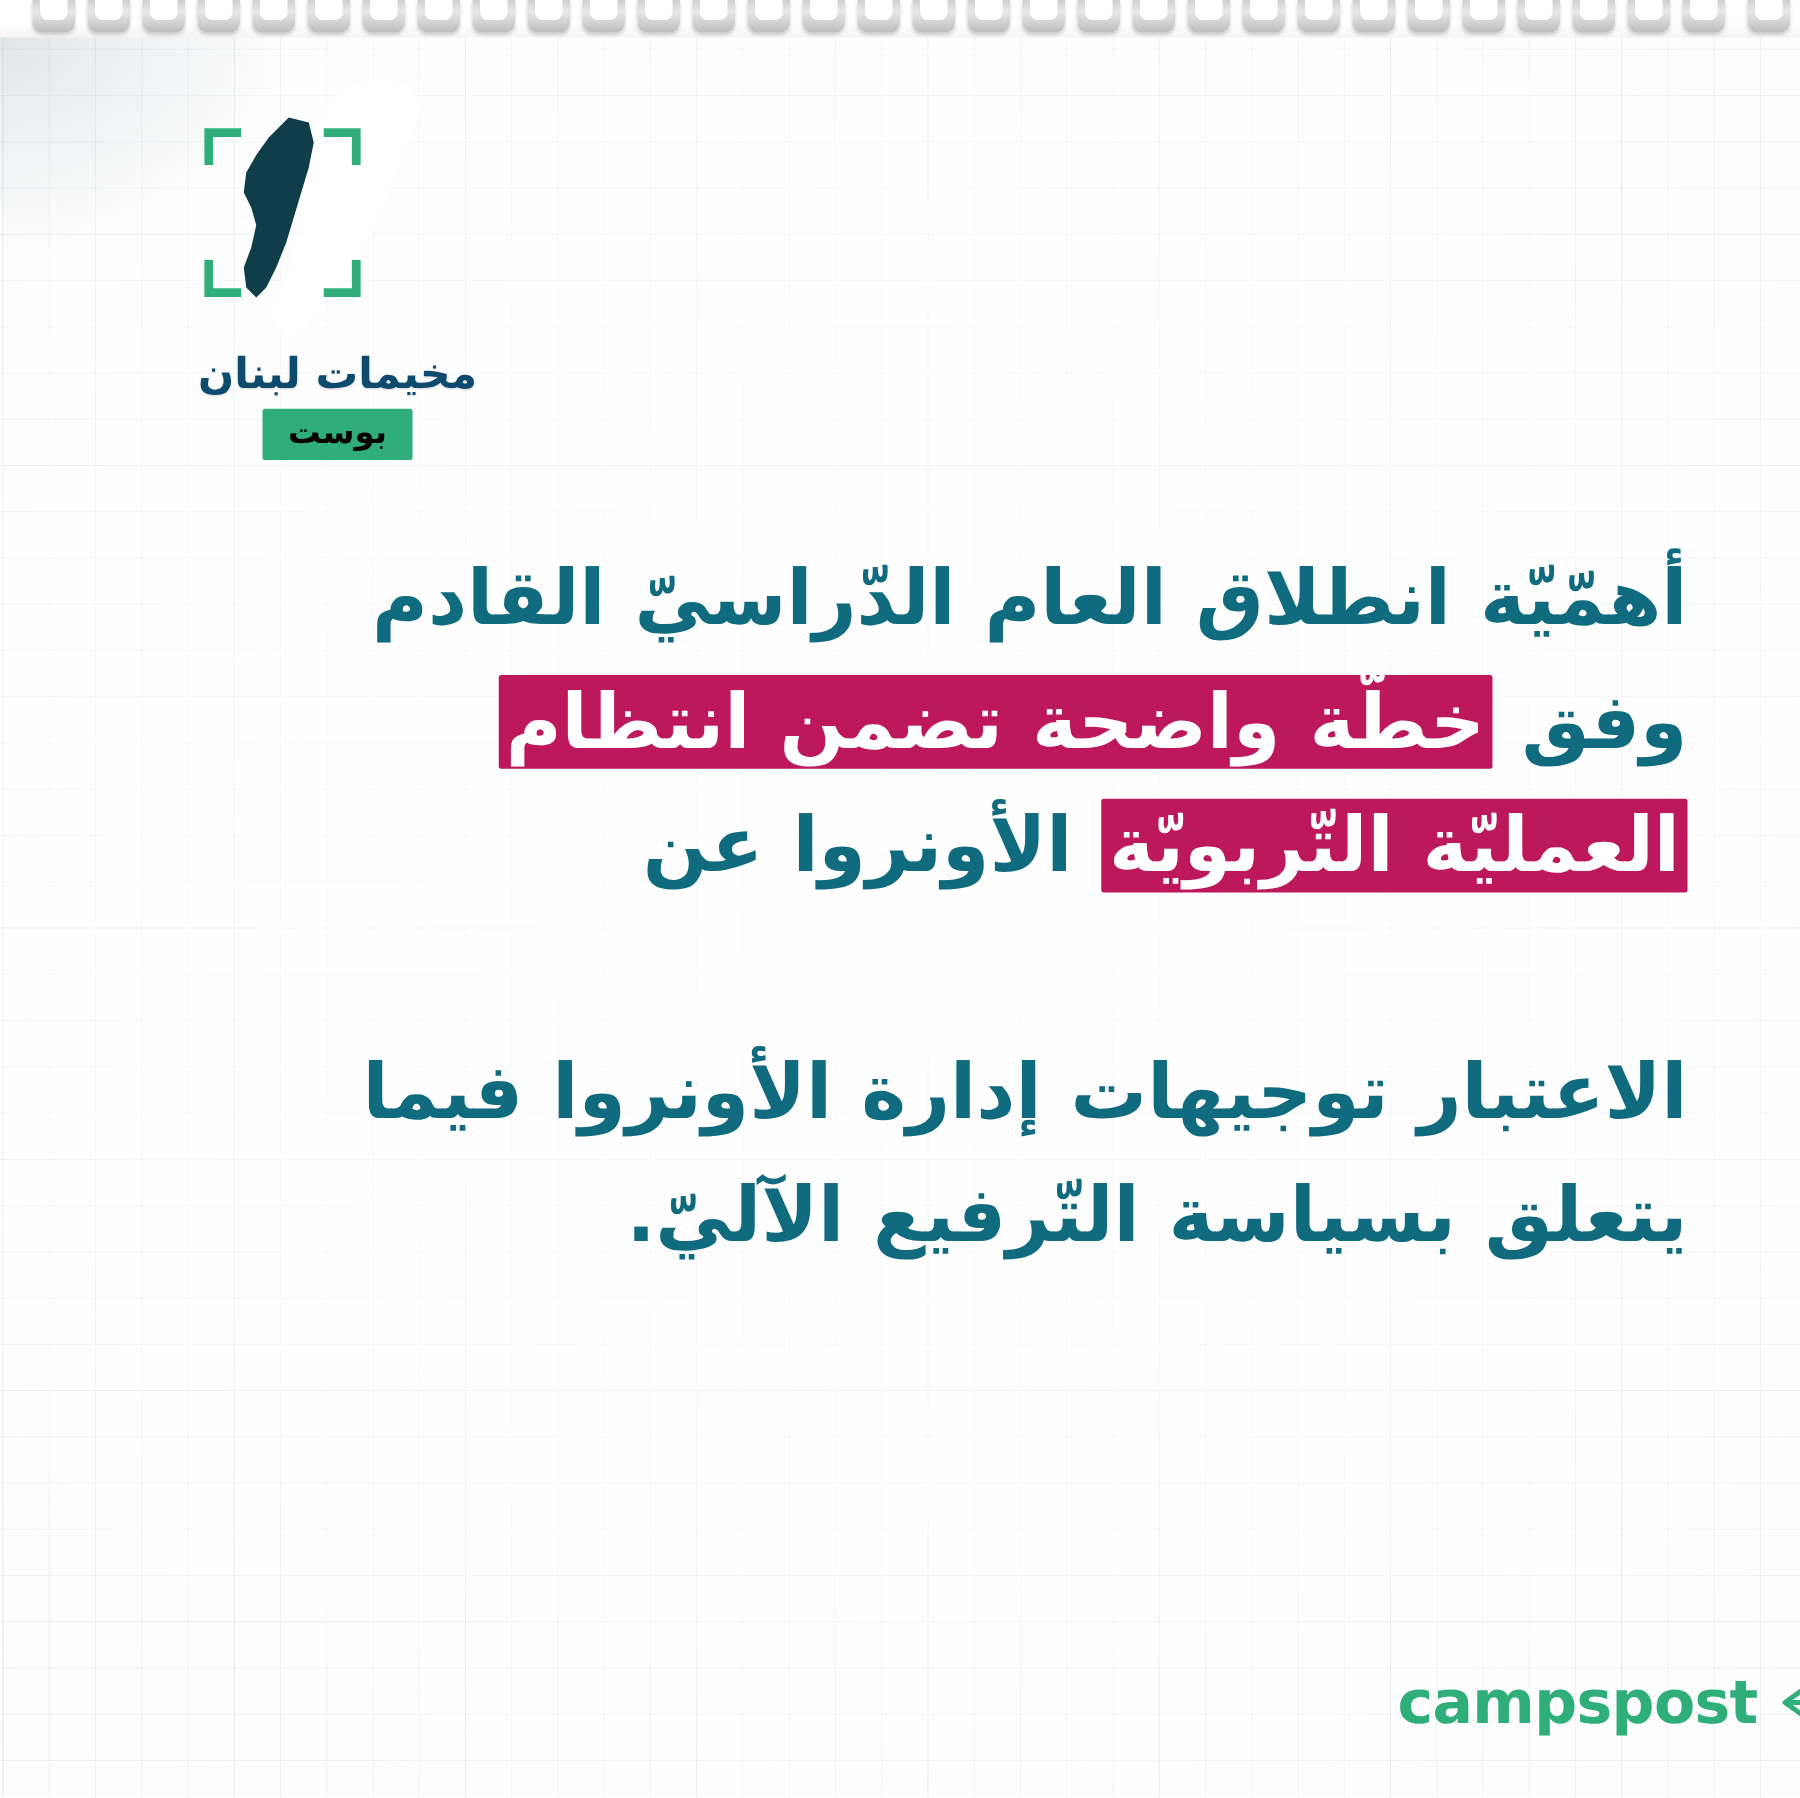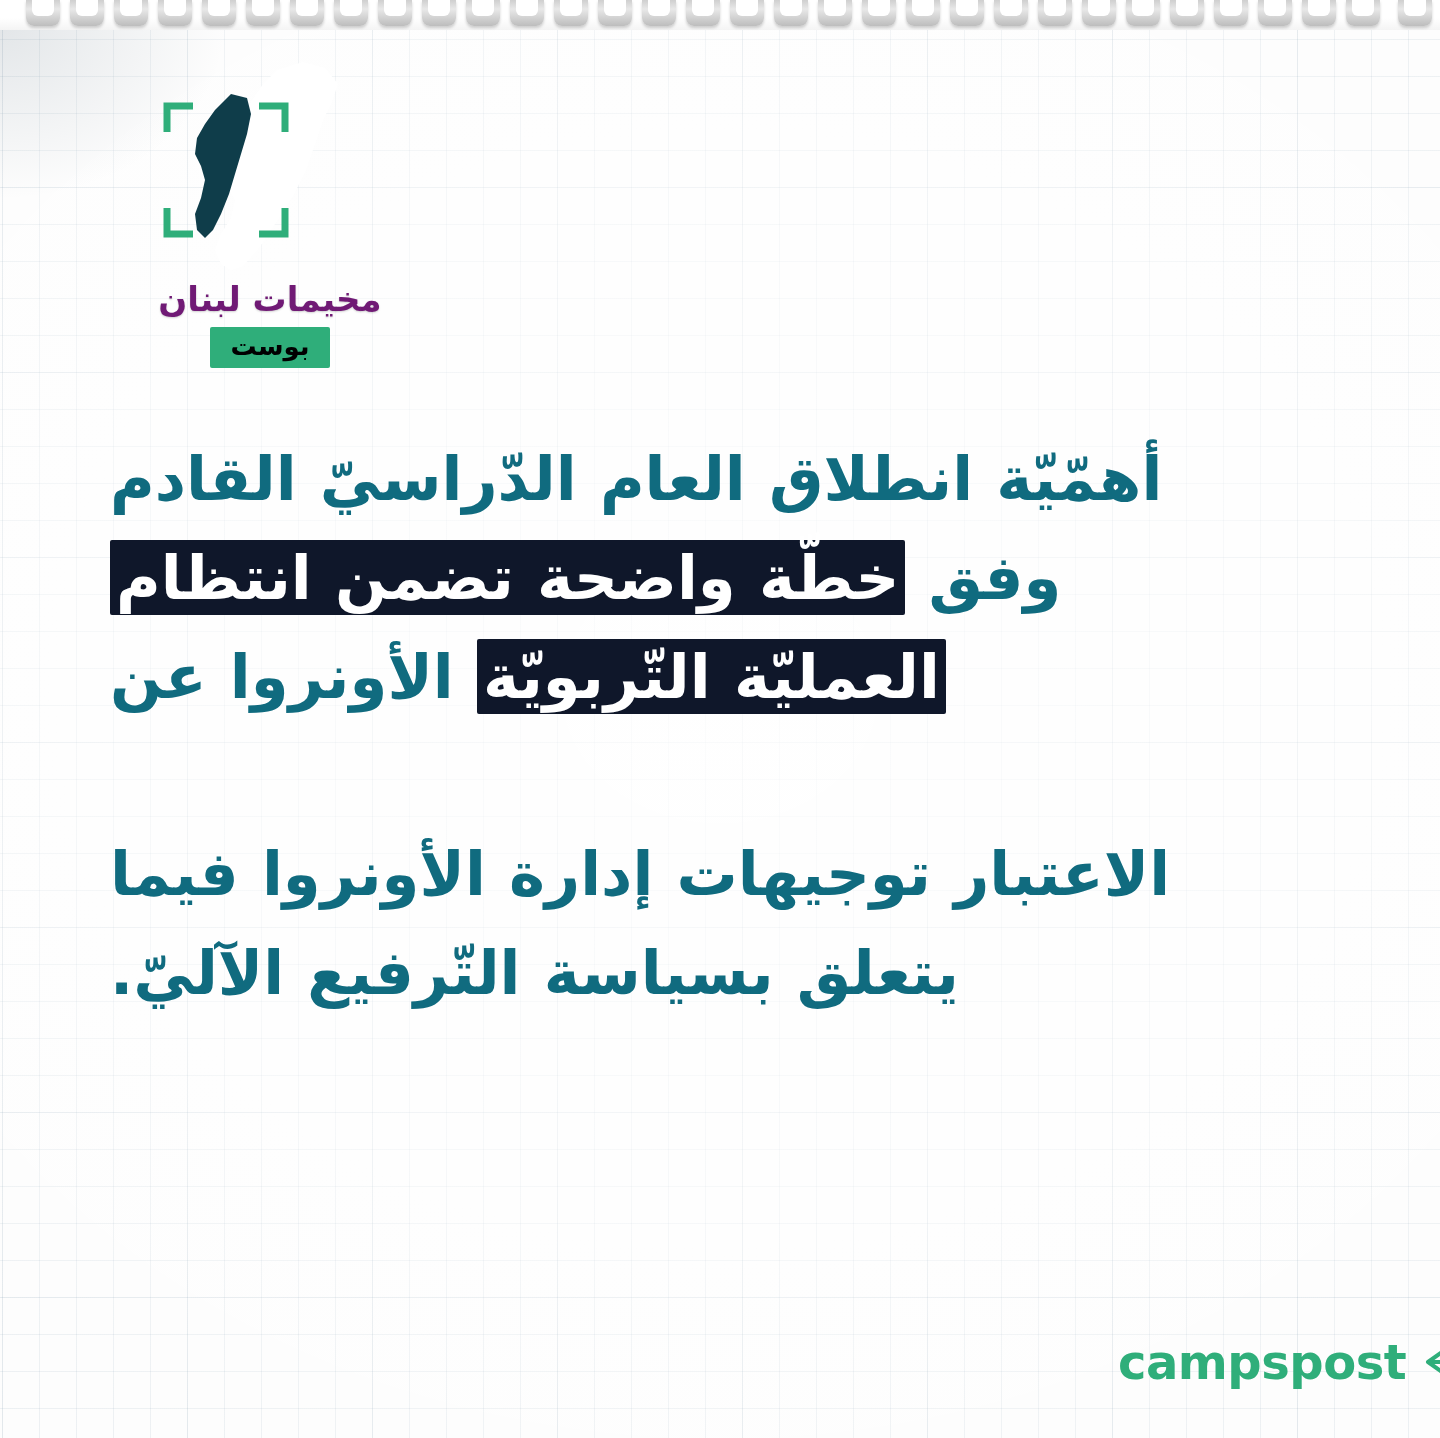--- a/index.html
+++ b/index.html
@@ -108,21 +108,21 @@
     position: relative;
     width: 270px;
     height: 215px;
     margin: 0 auto;
   }
   .logo-map-wrap svg { display: block; }
   .logo-title {
     margin-top: 6px;
     font-size: 34px;
     font-weight: 700;
-    color: #701a75;
+    color: #0c4a6e;
     letter-spacing: 0px;
     text-shadow: 0 1px 2px rgba(0,0,0,0.18);
     direction: rtl;
   }
   .logo-badge {
     display: inline-block;
     margin-top: 8px;
     padding: 4px 20px 7px 20px;
     background: #2fae7a;
     color: #000000;
@@ -132,31 +132,31 @@
     direction: rtl;
   }
 
   
   .body-text {
     position: absolute;
     top: 430px;
     left: 110px;
     width: 1240px;
     direction: rtl;
-    text-align: left;
+    text-align: right;
     color: #106b7f;
     font-size: 61px;
     font-weight: 700;
     line-height: 1.62;
     letter-spacing: 0px;
     word-spacing: 2px;
     z-index: 7;
   }
   .hl {
-    background: #0f172a;
+    background: #be185d;
     color: #ffffff;
     padding: 2px 6px;
     box-decoration-break: clone;
     -webkit-box-decoration-break: clone;
     border-radius: 2px;
   }
 
   
   .footer {
     position: absolute;

